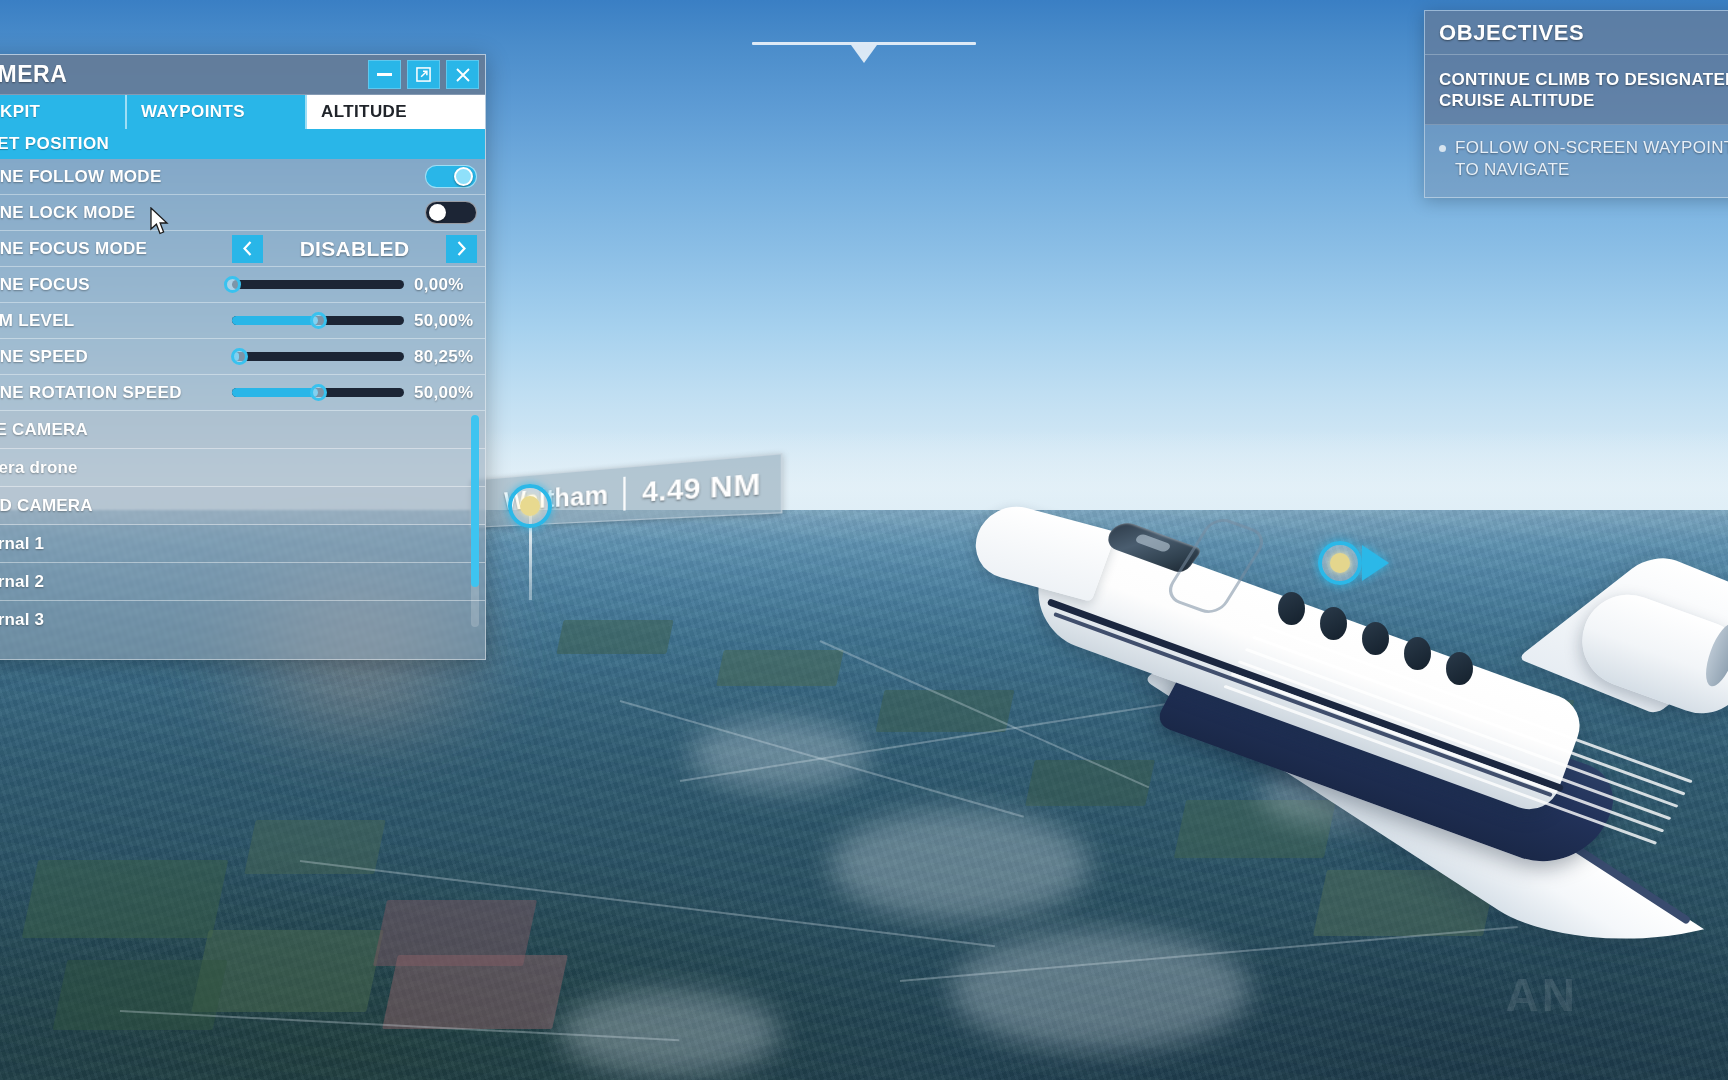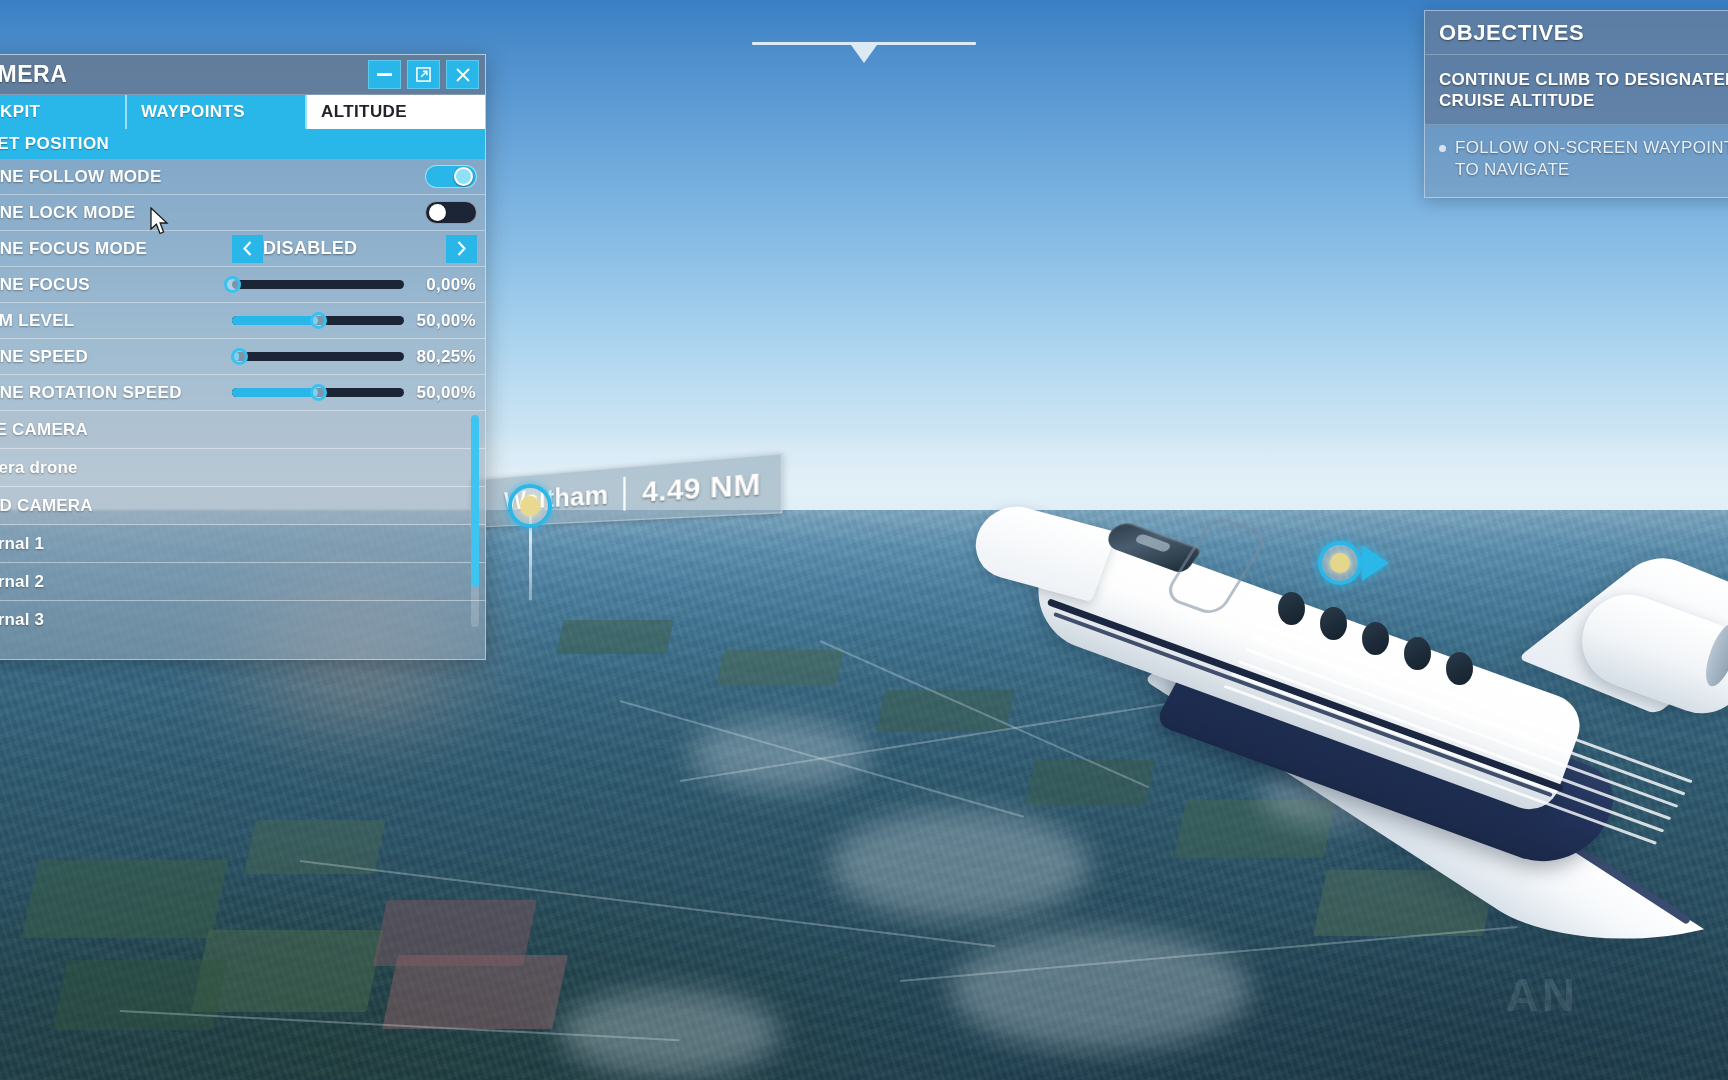--- a/index.html
+++ b/index.html
@@ -249,38 +249,38 @@
   }
   .toggle.on .knob { right:3px; background:#8fe0fa; border:2px solid #fff; width:19px;height:19px; top:1px;}
   .toggle.off .knob { left:3px; }
 
   .stepper { display:flex; align-items:center; width:245px; }
   .step-btn {
     width:31px; height:28px; background:#29b6e8; color:#fff;
     display:flex; align-items:center; justify-content:center;
     font-size:19px; font-weight:bold; cursor:pointer;
   }
-  .step-val { flex:1; text-align:left; font-size:18px; font-weight:bold; color:#fff;
+  .step-val { flex:1; text-align:center; font-size:21px; font-weight:bold; color:#fff;
               text-shadow:0 1px 2px rgba(0,0,0,.4); }
 
   .slider-wrap { display:flex; align-items:center; width:245px; }
   .slider { position:relative; width:172px; height:9px; margin-right:10px; }
   .slider .track {
     position:absolute; left:0; top:0; width:100%; height:9px;
     background:#1c2535; border-radius:5px;
   }
   .slider .fill {
     position:absolute; left:0; top:0; height:9px; background:#29b6e8; border-radius:5px;
   }
   .slider .thumb {
     position:absolute; top:-4px; width:17px; height:17px; border-radius:50%;
     background:rgba(190,225,245,.6); border:3px solid #39c2ef; cursor:pointer;
     transform:translateX(-8px);
   }
-  .slider-val { width:62px; text-align:right; font-size:17px; font-weight:bold;
+  .slider-val { width:62px; text-align:left; font-size:17px; font-weight:bold;
                 color:#fff; text-shadow:0 1px 2px rgba(0,0,0,.4); }
 
   .list-area { position:relative; height:220px; overflow:hidden; }
   .list-item {
     height:38px; display:flex; align-items:center; padding-left:14px;
     border-bottom:1px solid rgba(255,255,255,.42);
     color:#fff; font-size:17px; letter-spacing:.2px;
     text-shadow:0 1px 2px rgba(0,0,0,.35); cursor:pointer;
   }
   .list-item.group { font-weight:bold; background:rgba(176,190,203,.30); }

